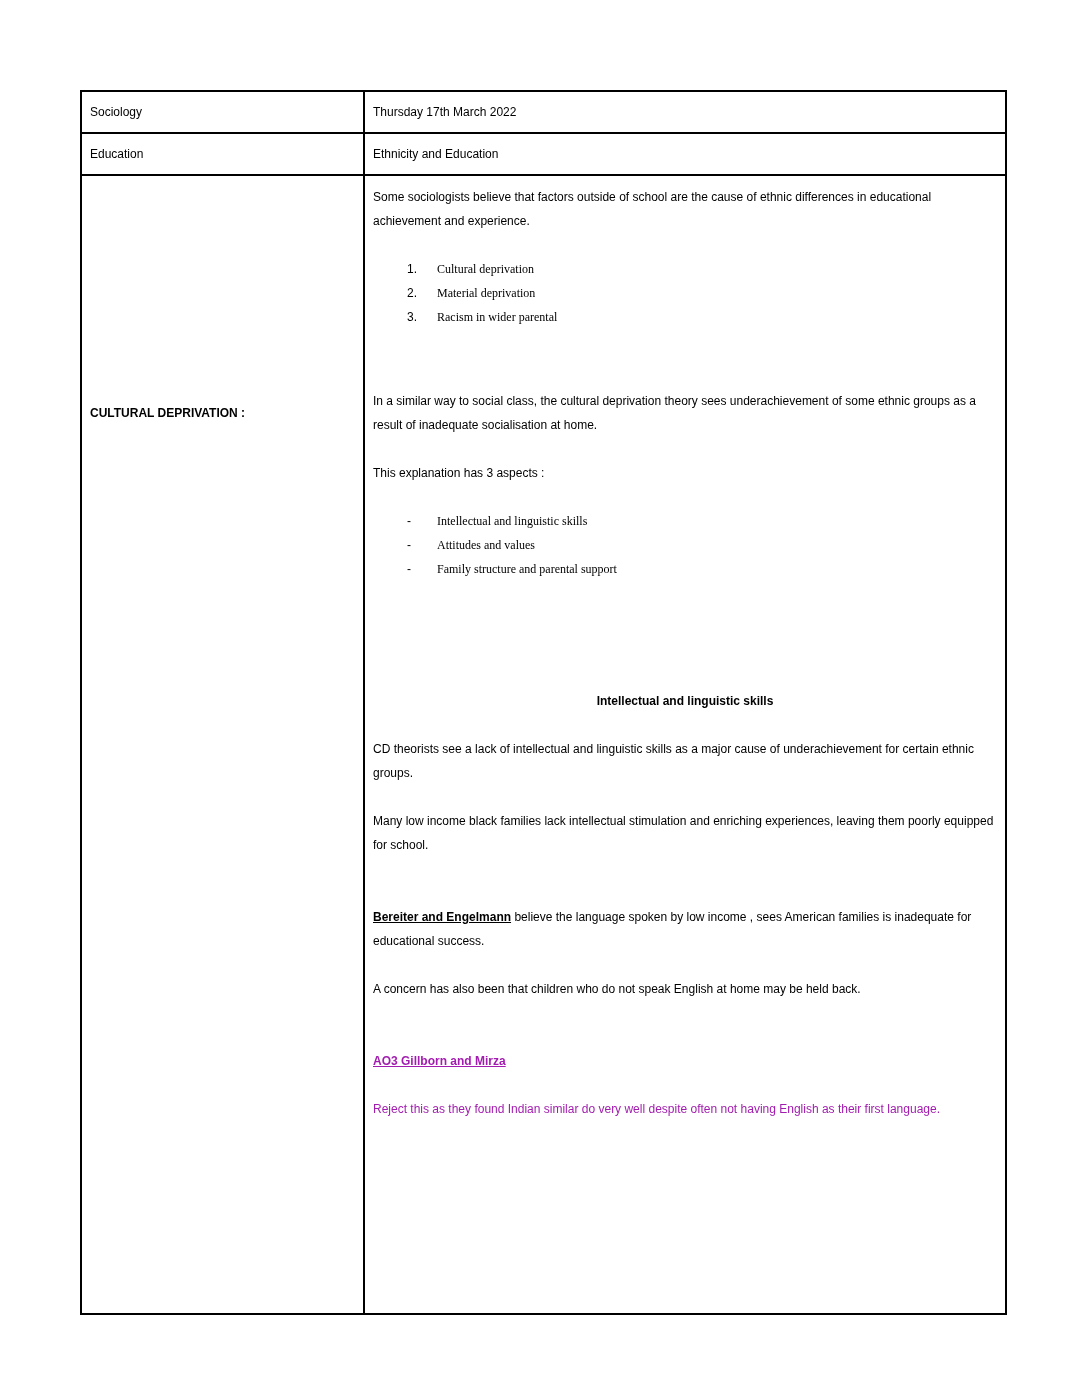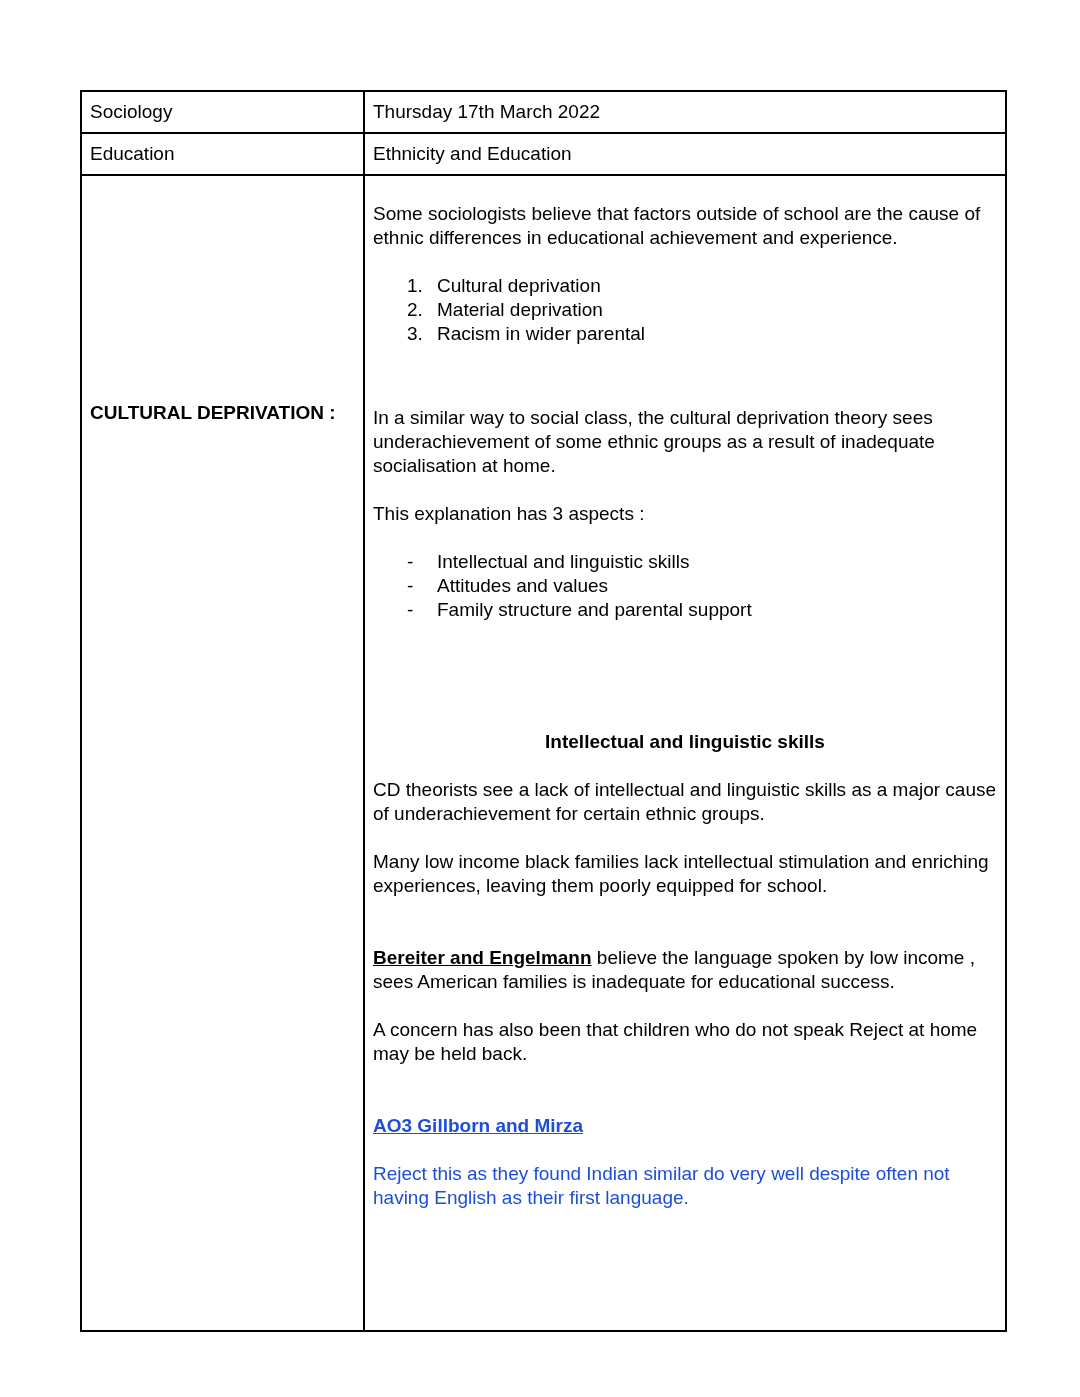--- a/index.html
+++ b/index.html
@@ -1,40 +1,40 @@
 <!DOCTYPE html>
 <html><head>
 <meta charset="utf-8">
 <style>
   html, body { margin: 0; padding: 0; background: #ffffff; }
   body { width: 1080px; height: 1397px; position: relative; font-family: "Liberation Sans", sans-serif; color: #000; }
   .doc-table {
     position: absolute; left: 80px; top: 90px;
     width: 927px; border-collapse: collapse; table-layout: fixed;
   }
-  .doc-table td { border: 2px solid #000; vertical-align: top; font-size: 19px; line-height: 24px; }
+  .doc-table td { border: 2px solid #000; vertical-align: top; font-size: 12px; line-height: 24px; }
   .col-left { width: 283px; }
   .col-right { width: 642px; }
   .hdr td { height: 40px; padding: 0 8px; vertical-align: middle; }
   .hdr td.right { text-align: left; }
   .main-left { padding: 0 24px; position: relative; }
-  .main-right { padding: 26px 8px 0 8px; height: 1128px; }
+  .main-right { padding: 9px 8px 0 8px; height: 1128px; }
   p { margin: 0; }
   .gap24 { height: 24px; }
   .gap48 { height: 48px; }
   .gap60 { height: 60px; }
   .gap108 { height: 108px; }
   .list { margin: 0; padding: 0; list-style: none; }
   .list li { display: flex; }
   .list .marker { width: 64px; text-align: right; padding-right: 0; box-sizing: border-box; }
   .list .marker span { display: inline-block; width: 30px; text-align: left; }
-  .list .txt { flex: 1; }
+  .list .txt { flex: 1; font-family: Liberation Serif, serif; }
   .section-title { text-align: center; font-weight: bold; }
   .bold { font-weight: bold; text-decoration: underline; }
-  .muted { color: #1d4ed8; }
+  .muted { color: #a21caf; }
   .left-label { position: absolute; left: 8px; top: 225px; font-weight: bold; }
 </style>
 </head>
 <body>
 
 <table class="doc-table">
   <colgroup>
       <col class="col-left">
       <col class="col-right">
     </colgroup>
@@ -89,21 +89,21 @@
       </ul>
       <div class="gap108"></div>
       <p class="section-title">Intellectual and linguistic skills</p>
       <div class="gap24"></div>
       <p>CD theorists see a lack of intellectual and linguistic skills as a major cause of underachievement for certain ethnic groups.</p>
       <div class="gap24"></div>
       <p>Many low income black families lack intellectual stimulation and enriching experiences, leaving them poorly equipped for school.</p>
       <div class="gap48"></div>
       <p><span class="bold">Bereiter and Engelmann</span><span> believe the language spoken by low income , sees American families is inadequate for educational success.</span></p>
       <div class="gap24"></div>
-      <p>A concern has also been that children who do not speak Reject at home may be held back.</p>
+      <p>A concern has also been that children who do not speak English at home may be held back.</p>
       <div class="gap48"></div>
       <p class="bold muted">AO3 Gillborn and Mirza</p>
       <div class="gap24"></div>
       <p class="muted">Reject this as they found Indian similar do very well despite often not having English as their first language.</p>
     </td>
   </tr>
 </tbody>
   </table>
 
 </body></html>

